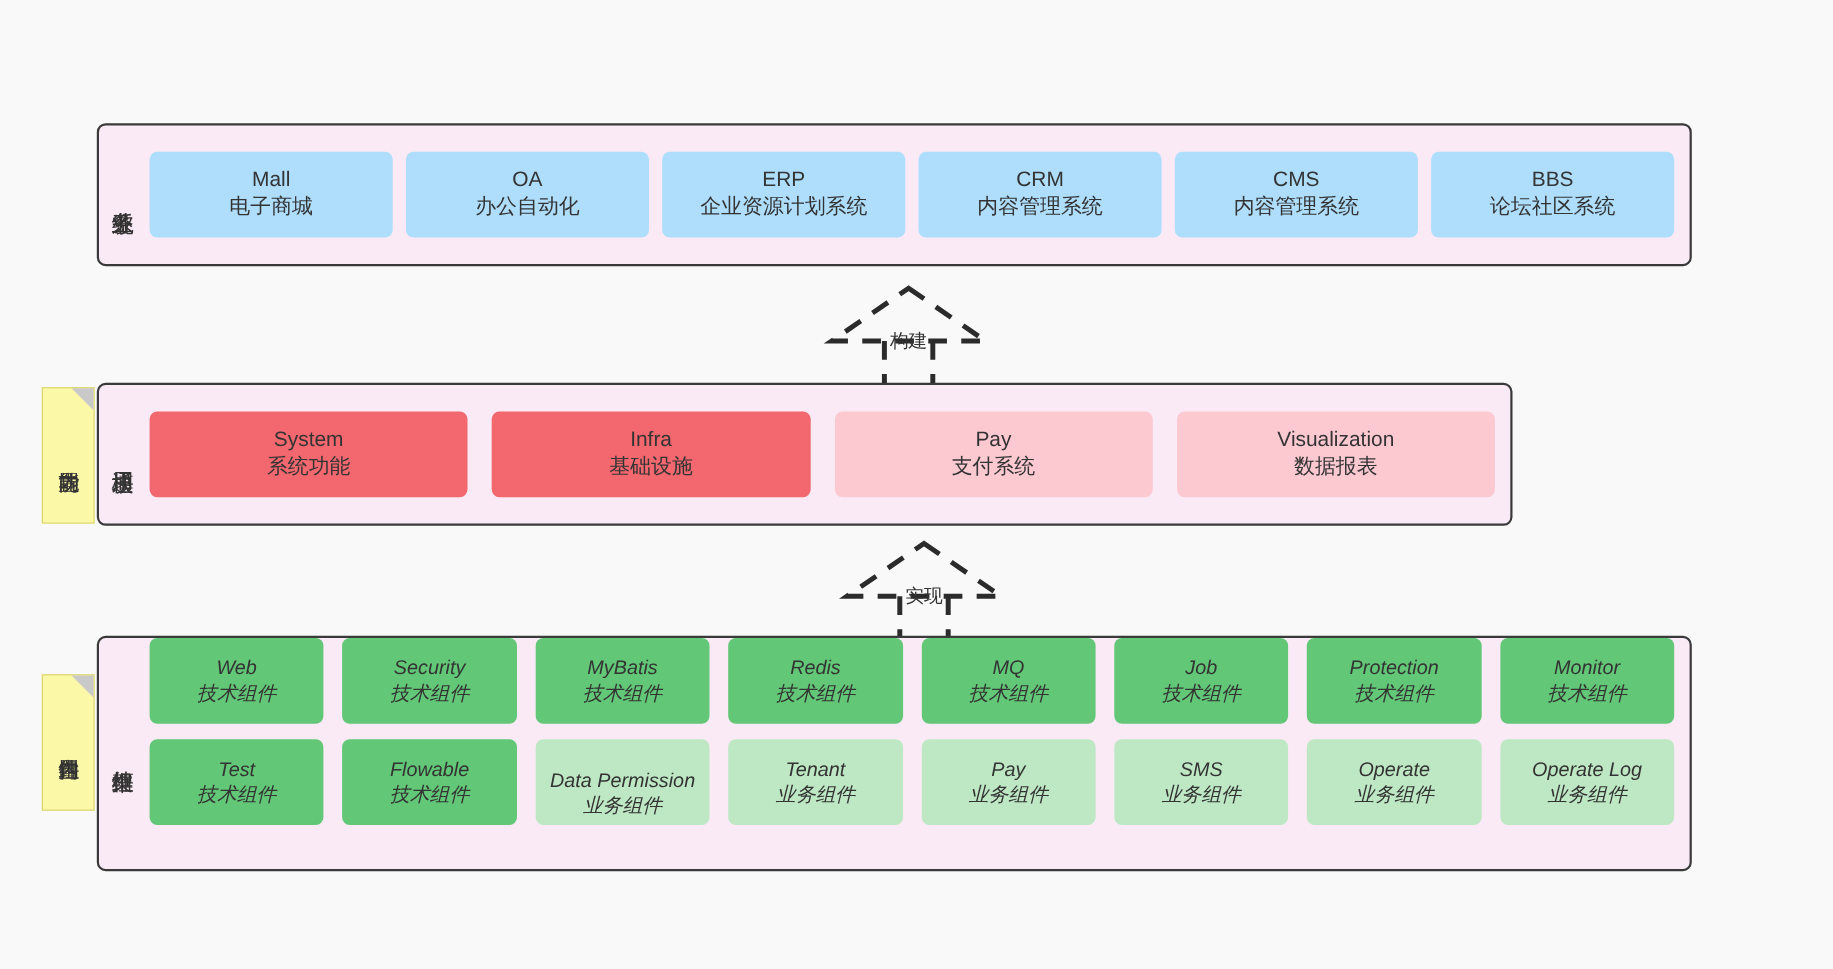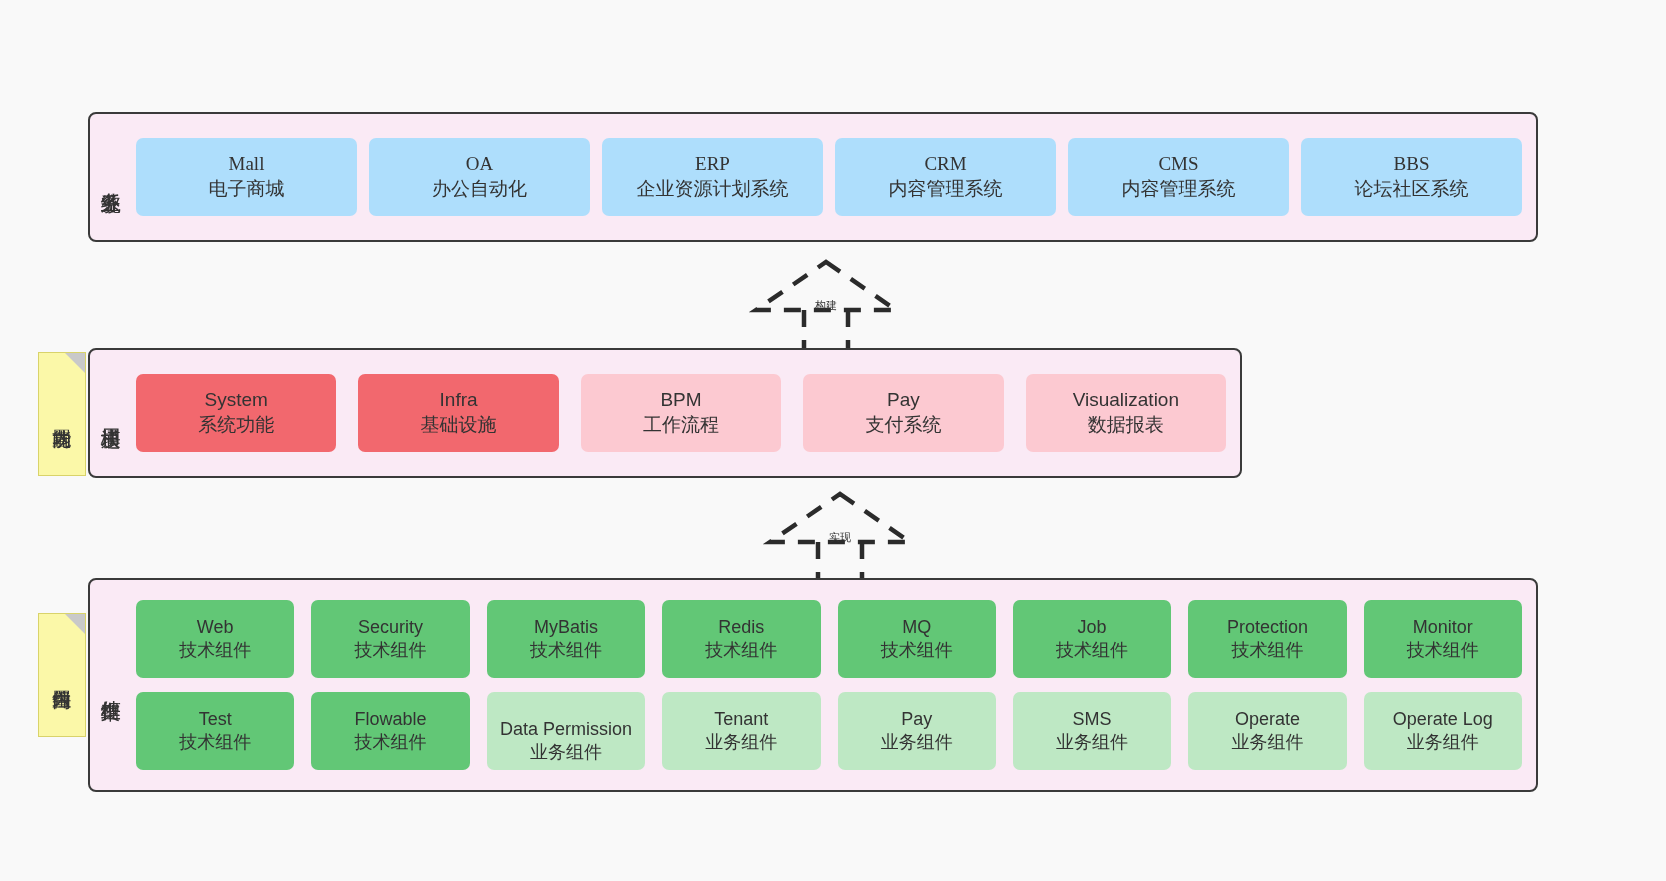--- a/index.html
+++ b/index.html
@@ -66,35 +66,35 @@
   .card.wrap .en{white-space:normal;margin-top:20px;}
 
   .c-blue{background:#AEDEFC;}
   .c-red{background:#F2686E;}
   .c-pink{background:#FCC9D1;}
   .c-green{background:#62C776;}
   .c-lgreen{background:#BEE8C4;}
 
   
   #band-business{left:88px;top:112px;width:1450px;height:130px;}
-  #band-business .band-body{gap:12px;font-family:Liberation Serif, serif;}
+  #band-business .band-body{gap:12px;}
   #band-business .card{flex:1 1 0;height:78px;}
 
   
-  #band-modules{left:88px;top:348px;width:1154px;height:130px;}
+  #band-modules{left:88px;top:348px;width:1287px;height:130px;}
   #band-modules .band-body{gap:22px;}
   #band-modules .card{flex:1 1 0;height:78px;}
 
   
   #band-framework{left:88px;top:578px;width:1450px;height:214px;}
   #band-framework .band-body{
     flex-direction:column;
-    justify-content:center;
     gap:14px;
     padding:0 14px 0 4px;
+    font-style:italic;
   }
   #band-framework .row{gap:17px;}
   #band-framework .card{flex:1 1 0;height:78px;font-size:18px;}
 
   
   .note{
     position:absolute;
     box-sizing:border-box;
     background:#FBF8A8;
     border:1px solid #D9D36A;
@@ -121,21 +121,21 @@
   #note-builtin-comp{left:38px;top:613px;width:48px;height:124px;}
 
   
   .arrow{position:absolute;width:160px;height:96px;}
   .arrow svg{position:absolute;left:0;top:0;overflow:visible;}
   .arrow .arrow-label{
     position:absolute;
     left:50%;
     top:40px;
     transform:translateX(-50%);
-    font-size:11px;
+    font-size:17px;
     color:#333;
     background:transparent;
     white-space:nowrap;
     padding:0 2px;
   }
   #arrow-build{left:746px;top:258px;}
   #arrow-impl{left:760px;top:490px;}
 </style>
 </head>
 <body>
@@ -191,24 +191,20 @@
     <div class="band-body">
       <div class="card c-red">
         <span class="en">System</span>
         <span class="cn">系统功能</span>
       </div>
       <div class="card c-red">
         <span class="en">Infra</span>
         <span class="cn">基础设施</span>
       </div>
       <div class="card c-pink">
-        <span class="en">BPM</span>
-        <span class="cn">工作流程</span>
-      </div>
-      <div class="card c-pink">
         <span class="en">Pay</span>
         <span class="cn">支付系统</span>
       </div>
       <div class="card c-pink">
         <span class="en">Visualization</span>
         <span class="cn">数据报表</span>
       </div>
     </div>
   </div>
 

